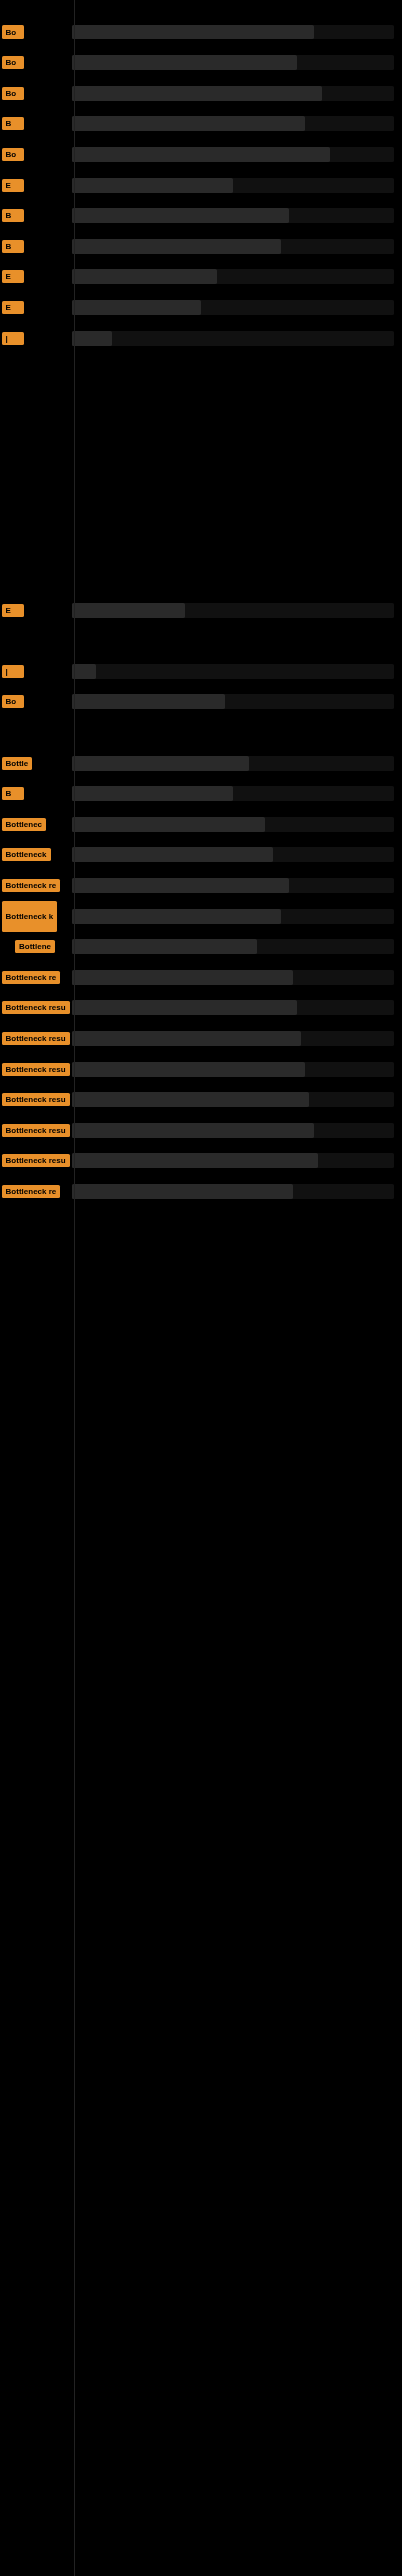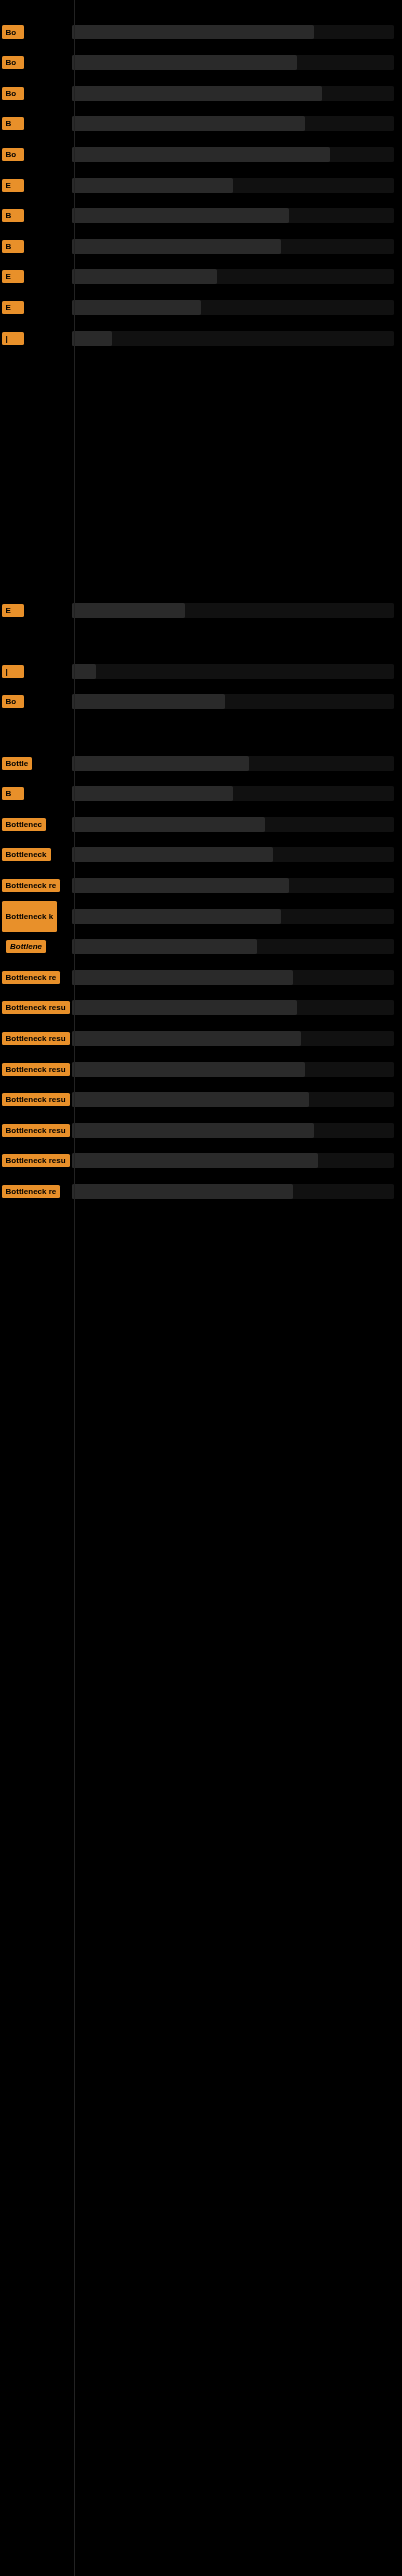--- a/index.html
+++ b/index.html
@@ -120,21 +120,21 @@
         <div style="background: rgb(232, 144, 42); color: rgb(0, 0, 0); font-size: 8px; font-weight: bold; padding: 2.4px 4px; border-radius: 1.6px; min-width: 22.5px; max-width: 71px; width: fit-content; margin-left: 1.6px; overflow: hidden; text-overflow: ellipsis; white-space: nowrap; cursor: pointer;">Bottleneck re</div>
         <div style="position: absolute; left: 72px; width: 322px; height: 14.5px; background: rgb(17, 17, 17); border-radius: 1.6px; top: 7.2px;"></div>
         <div style="position: absolute; left: 72px; width: 217px; height: 14.5px; background: rgb(42, 42, 42); border-radius: 1.6px; top: 7.2px;"></div>
       </div>
       <div style="position: absolute; top: 902px; left: 0px; width: 403px; height: 29px; display: flex; align-items: center;">
         <div style="background: rgb(232, 144, 42); color: rgb(0, 0, 0); font-size: 8px; font-weight: bold; padding: 11px 4px; border-radius: 1.6px; min-width: 22.5px; max-width: 71px; width: fit-content; margin-left: 1.6px; overflow: hidden; text-overflow: ellipsis; white-space: nowrap; cursor: pointer;">Bottleneck k</div>
         <div style="position: absolute; left: 72px; width: 322px; height: 14.5px; background: rgb(17, 17, 17); border-radius: 1.6px; top: 7.2px;"></div>
         <div style="position: absolute; left: 72px; width: 209px; height: 14.5px; background: rgb(42, 42, 42); border-radius: 1.6px; top: 7.2px;"></div>
       </div>
       <div style="position: absolute; top: 932px; left: 0px; width: 403px; height: 29px; display: flex; align-items: center;">
-        <div style="background: rgb(232, 144, 42); color: rgb(0, 0, 0); font-size: 8px; font-weight: bold; padding: 2.4px 4px; border-radius: 1.6px; min-width: 22.5px; max-width: 71px; width: fit-content; margin-left: 6px; overflow: hidden; text-overflow: ellipsis; white-space: nowrap; cursor: pointer; font-style: italic;">Bottlene</div>
+        <div style="background: rgb(232, 144, 42); color: rgb(0, 0, 0); font-size: 8px; font-weight: bold; padding: 2.4px 4px; border-radius: 1.6px; min-width: 22.5px; max-width: 71px; width: fit-content; margin-left: 15px; overflow: hidden; text-overflow: ellipsis; white-space: nowrap; cursor: pointer;">Bottlene</div>
         <div style="position: absolute; left: 72px; width: 322px; height: 14.5px; background: rgb(17, 17, 17); border-radius: 1.6px; top: 7.2px;"></div>
         <div style="position: absolute; left: 72px; width: 185px; height: 14.5px; background: rgb(42, 42, 42); border-radius: 1.6px; top: 7.2px;"></div>
       </div>
       <div style="position: absolute; top: 963px; left: 0px; width: 403px; height: 29px; display: flex; align-items: center;">
         <div style="background: rgb(232, 144, 42); color: rgb(0, 0, 0); font-size: 8px; font-weight: bold; padding: 2.4px 4px; border-radius: 1.6px; min-width: 22.5px; max-width: 71px; width: fit-content; margin-left: 1.6px; overflow: hidden; text-overflow: ellipsis; white-space: nowrap; cursor: pointer;">Bottleneck re</div>
         <div style="position: absolute; left: 72px; width: 322px; height: 14.5px; background: rgb(17, 17, 17); border-radius: 1.6px; top: 7.2px;"></div>
         <div style="position: absolute; left: 72px; width: 221px; height: 14.5px; background: rgb(42, 42, 42); border-radius: 1.6px; top: 7.2px;"></div>
       </div>
       <div style="position: absolute; top: 993px; left: 0px; width: 403px; height: 29px; display: flex; align-items: center;">
         <div style="background: rgb(232, 144, 42); color: rgb(0, 0, 0); font-size: 8px; font-weight: bold; padding: 2.4px 4px; border-radius: 1.6px; min-width: 22.5px; max-width: 71px; width: fit-content; margin-left: 1.6px; overflow: hidden; text-overflow: ellipsis; white-space: nowrap; cursor: pointer;">Bottleneck resu</div>

